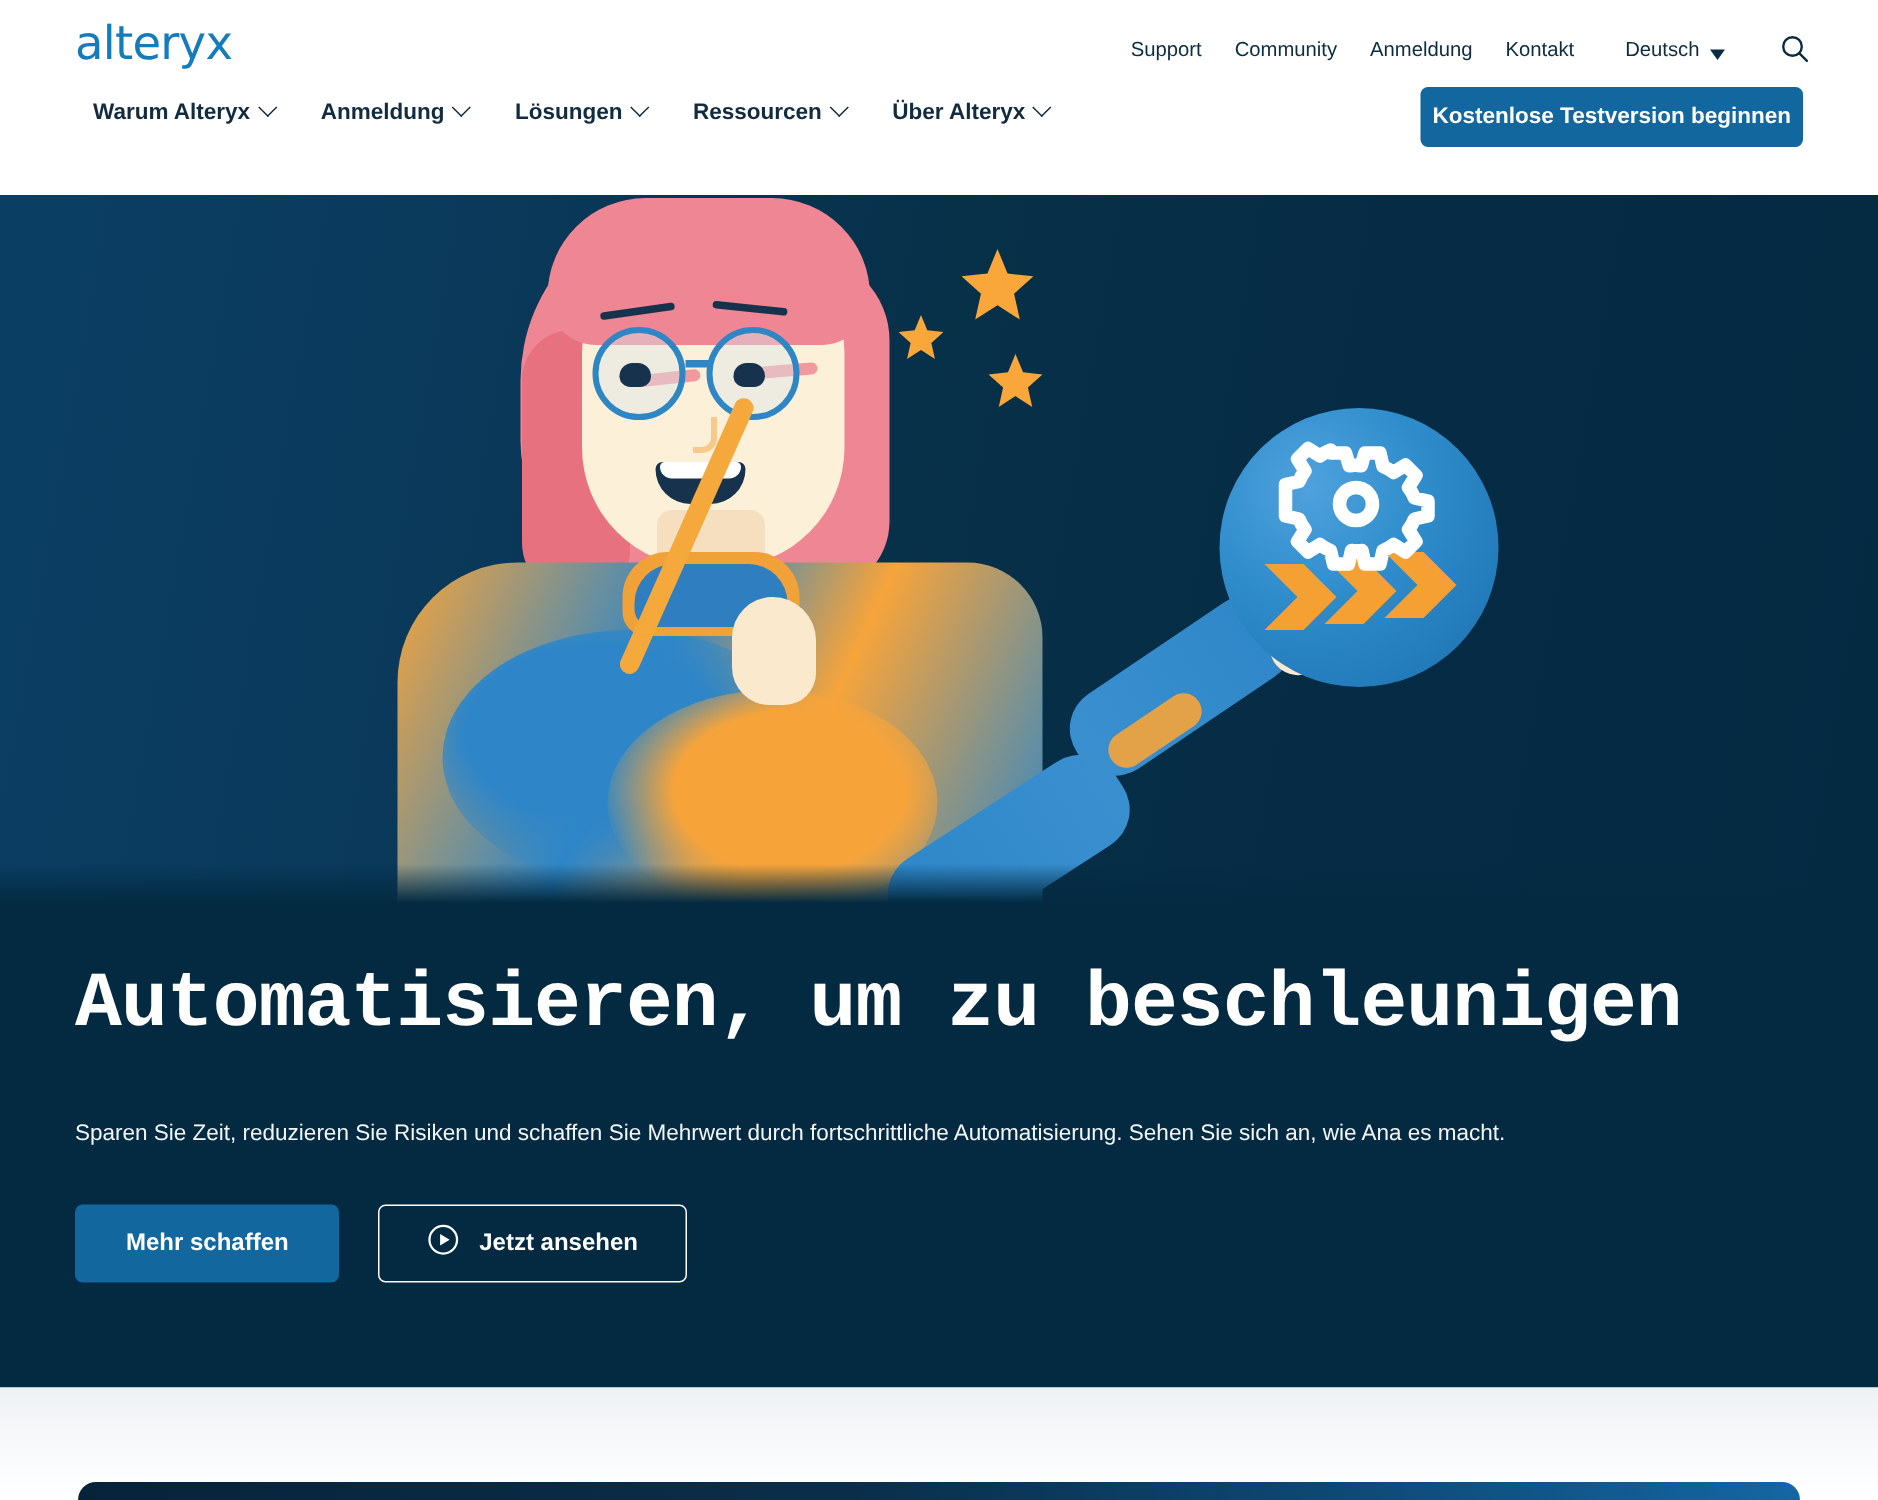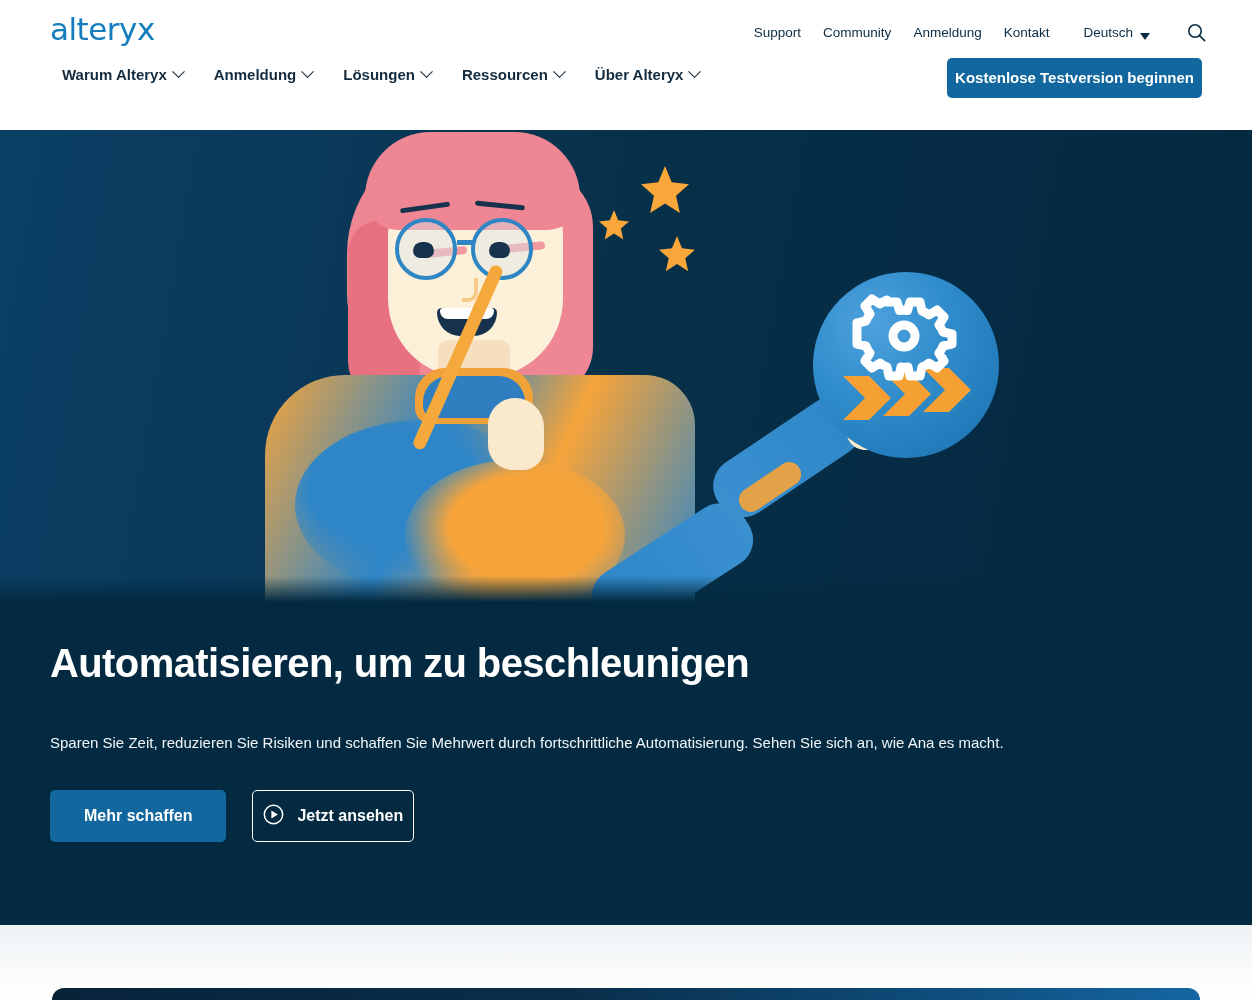--- a/index.html
+++ b/index.html
@@ -217,37 +217,37 @@
   .badge-circle {
     position:absolute; left:813px; top:142px; width:186px; height:186px;
     border-radius:50%;
     background:radial-gradient(circle at 32% 28%, #4ea2dd 0%, #2f8ccb 42%, #1a6fae 100%);
   }
   .badge-inner { position:absolute; left:0; top:0; width:186px; height:186px; }
 
   
   .hero-copy { position:absolute; left:50px; top:512px; width:1160px; }
   .hero-title {
-    font-size:40px; font-weight:700; color:#ffffff;
+    font-size:52px; font-weight:700; color:#ffffff;
     letter-spacing:-0.6px; line-height:1.08;
-    font-family:Liberation Sans, sans-serif;
+    font-family:Liberation Mono, monospace;
   }
   .hero-sub {
     margin-top:46px; font-size:15px; line-height:1.55;
     color:#f2f6f8; font-weight:400; max-width:1130px;
   }
   .hero-actions { margin-top:36px; display:flex; align-items:center; gap:26px; }
   .btn-primary {
     background:#11679e; color:#ffffff; font-size:16px; font-weight:700;
     border:none; border-radius:5px; height:52px; padding:0 34px;
     cursor:pointer; font-family:"Liberation Sans", sans-serif;
   }
   .btn-ghost {
     background:transparent; color:#ffffff; font-size:16px; font-weight:700;
-    border:1.5px solid #ffffff; border-radius:5px; height:52px; padding:0 10px;
+    border:1.5px solid #ffffff; border-radius:5px; height:52px; padding:0 32px;
     display:flex; align-items:center; gap:13px; cursor:pointer;
     font-family:"Liberation Sans", sans-serif;
   }
 
   
   .after-hero {
     position:relative; width:1252px; height:75px;
     background:linear-gradient(to bottom,#eef1f4 0%, #f8fafb 55%, #ffffff 100%);
   }
   .next-card {

